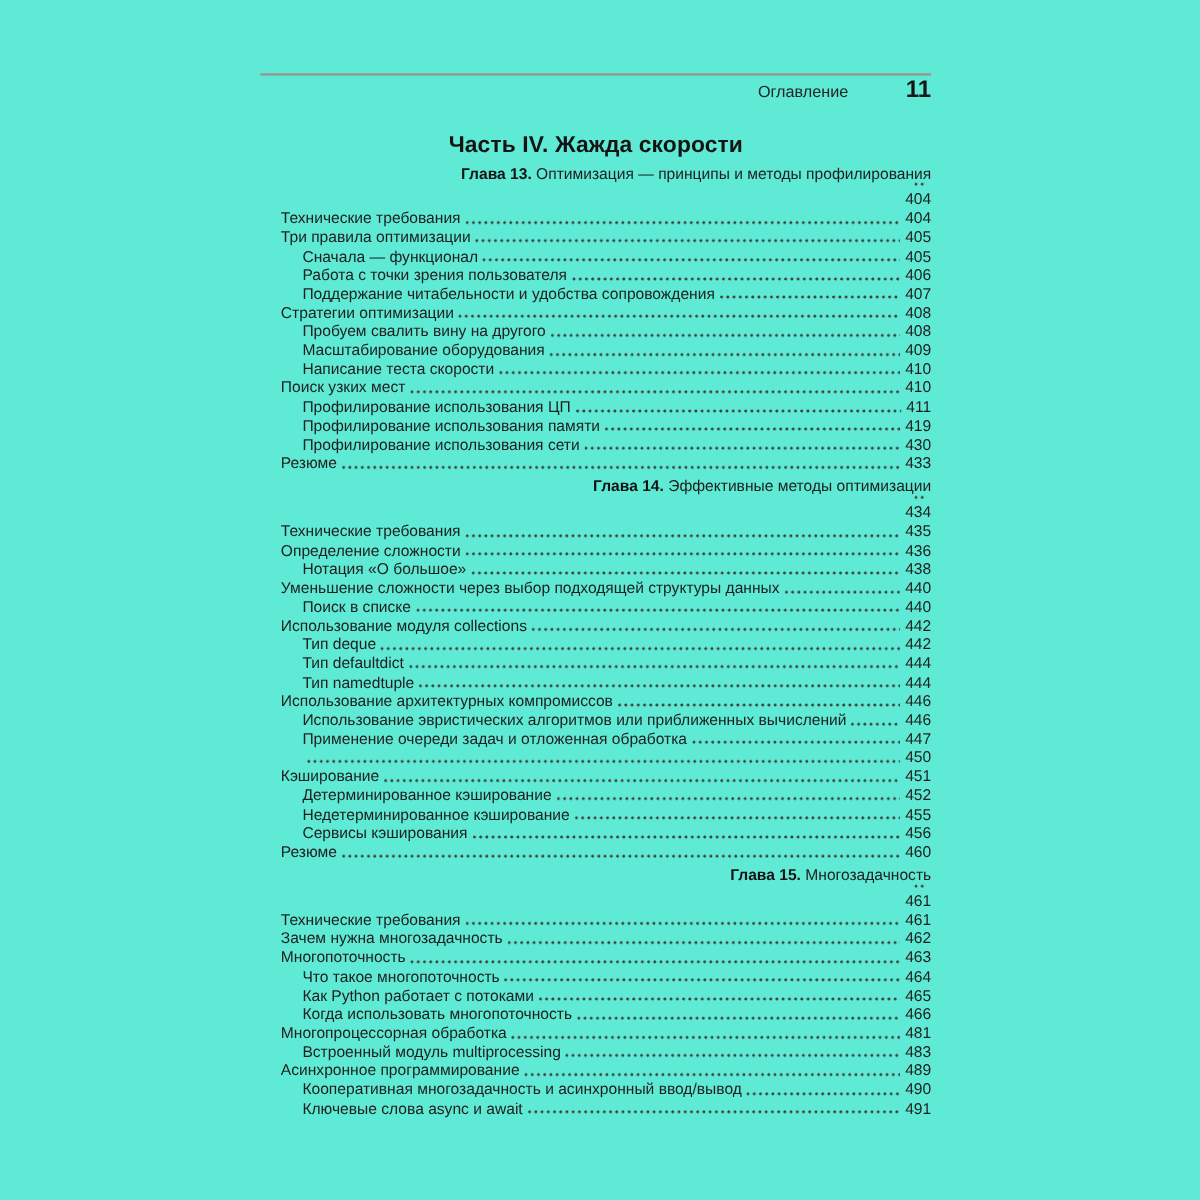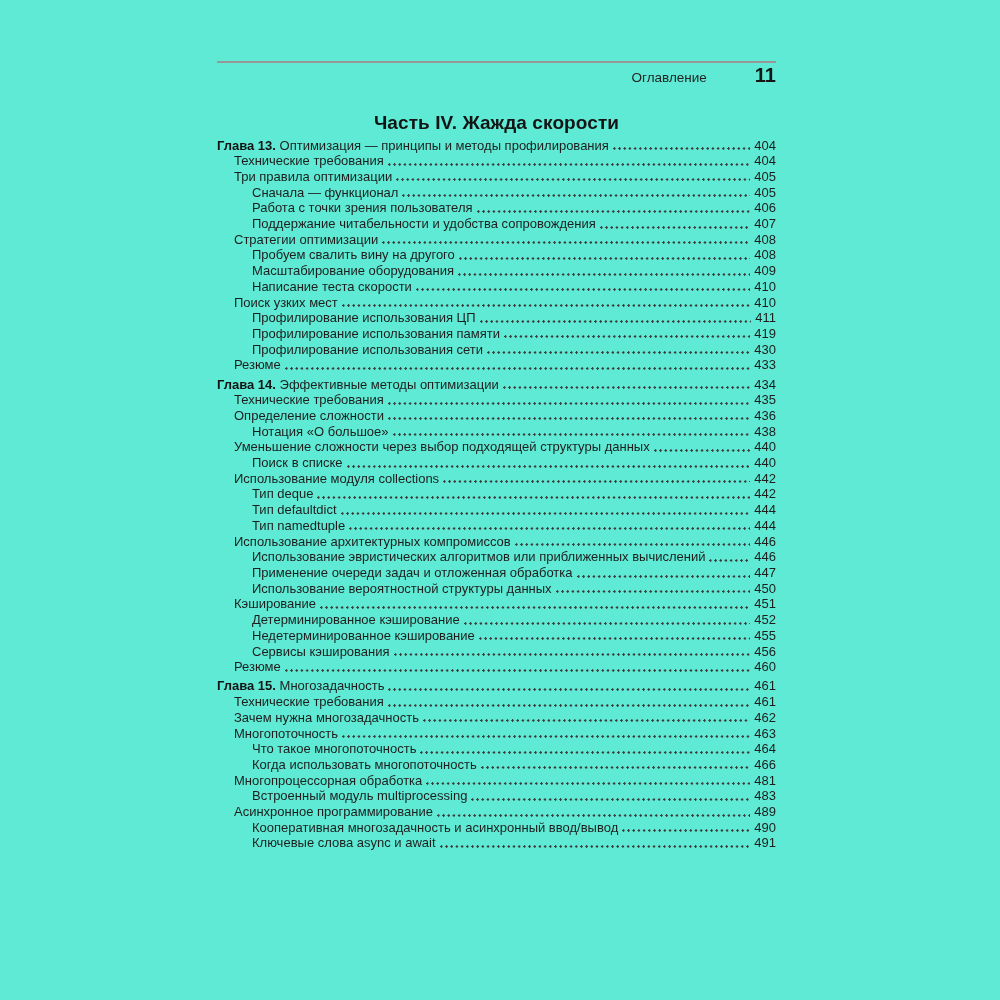--- a/index.html
+++ b/index.html
@@ -70,21 +70,21 @@
     flex: 1 1 auto;
     min-width: 10px;
     height: 3px;
     margin: 0 4px 3.2px 4px;
     background-image: radial-gradient(circle at 1.4px 1.5px, #3c3c3c 1px, rgba(0,0,0,0) 1.35px);
     background-size: 5.2px 3px;
     background-repeat: repeat-x;
     background-position: left bottom;
   }
   .row .p { white-space: nowrap; }
-  .lvl0 { padding-left: 0; }
+  .lvl0 { padding-left: 0; flex-direction: column; }
   .lvl1 { padding-left: 17px; }
   .lvl2 { padding-left: 35px; }
 </style>
 </head>
 <body>
 
 <div class="page">
   <div class="content">
     <div class="rule"></div>
     <div class="header">
@@ -230,21 +230,20 @@
             <span class="t">Использование эвристических алгоритмов или приближенных вычислений</span>
             <span class="dots"></span>
             <span class="p">446</span>
           </div>
           <div class="row lvl2">
             <span class="t">Применение очереди задач и отложенная обработка</span>
             <span class="dots"></span>
             <span class="p">447</span>
           </div>
           <div class="row lvl2">
-            <span class="t">Использование вероятностной структуры данных</span>
             <span class="dots"></span>
             <span class="p">450</span>
           </div>
           <div class="row lvl1">
             <span class="t">Кэширование</span>
             <span class="dots"></span>
             <span class="p">451</span>
           </div>
           <div class="row lvl2">
             <span class="t">Детерминированное кэширование</span>
@@ -285,20 +284,25 @@
           </div>
           <div class="row lvl1">
             <span class="t">Многопоточность</span>
             <span class="dots"></span>
             <span class="p">463</span>
           </div>
           <div class="row lvl2">
             <span class="t">Что такое многопоточность</span>
             <span class="dots"></span>
             <span class="p">464</span>
+          </div>
+          <div class="row lvl2">
+            <span class="t">Как Python работает с потоками</span>
+            <span class="dots"></span>
+            <span class="p">465</span>
           </div>
           <div class="row lvl2">
             <span class="t">Когда использовать многопоточность</span>
             <span class="dots"></span>
             <span class="p">466</span>
           </div>
           <div class="row lvl1">
             <span class="t">Многопроцессорная обработка</span>
             <span class="dots"></span>
             <span class="p">481</span>

